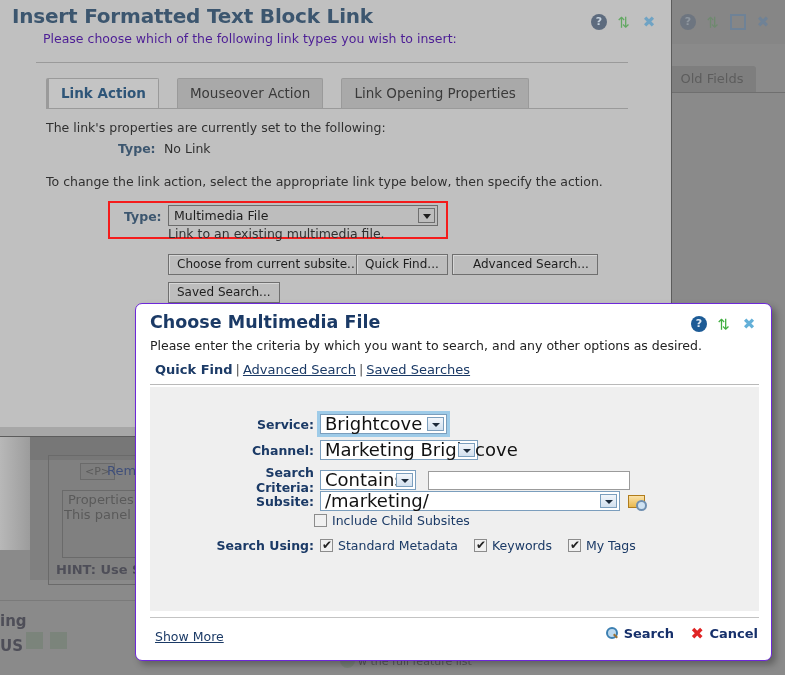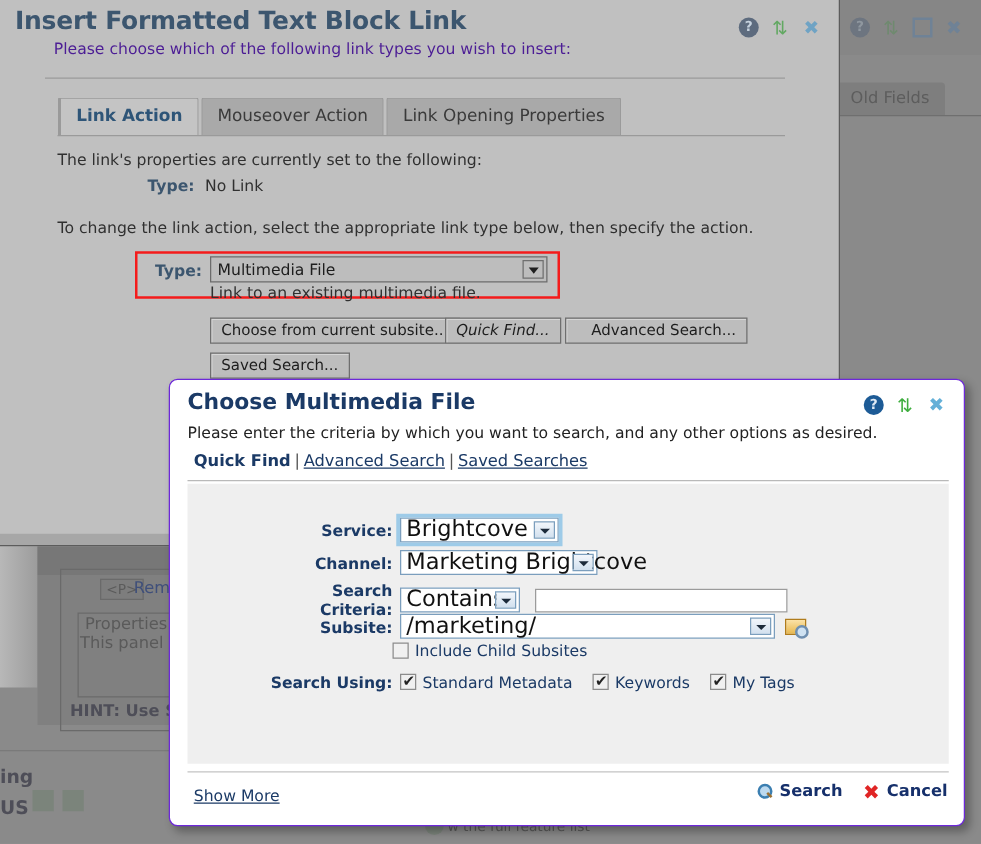--- a/index.html
+++ b/index.html
@@ -106,21 +106,21 @@
     font-size: 12.5px; color: #4c1d95; margin-left: 31px;
   }
   .dlg-icons { right: 14px; top: 14px; }
 
   
   .tabstrip {
     position: absolute; left: 36px; top: 62px; width: 592px; height: 1px;
     background: #9a9a9a;
   }
   .tabs {
-    position: absolute; left: 46px; top: 78px; display: flex; align-items: flex-start;
+    position: absolute; left: 46px; top: 78px; display: flex; align-items: flex-start; gap: 16px;
   }
   .tab {
     font-size: 13.5px; padding: 6px 12px 7px 12px; cursor: default;
     border: 1px solid #9a9a9a; border-bottom: none; margin-right: 2px;
     border-top-left-radius: 2px; border-top-right-radius: 2px;
   }
   .tab.inactive { background: #a9a9a9; color: #3a3a3a; }
   .tab.active {
     background: #c4c4c4; color: #2e5578; font-weight: bold;
     border-left: 3px solid #9a9a9a;
@@ -344,21 +344,21 @@
 
     <div class="redbox"></div>
     <div class="body-text lbl-b" style="left:124px; top:209px;">Type:</div>
     <div class="gray-select" style="left:168px; top:205px; width:270px;">
       <span>Multimedia File</span>
       <span class="gs-arrow"></span>
     </div>
     <div class="body-text" style="left:168px; top:226px;">Link to an existing multimedia file.</div>
 
     <div class="gbtn" style="left:168px; top:254px;">Choose from current subsite...</div>
-    <div class="gbtn" style="left:356px; top:254px;font-style:italic;">Quick Find...</div>
+    <div class="gbtn" style="left:356px; top:254px;">Quick Find...</div>
     <div class="gbtn" style="left:452px; top:254px;padding-left:20px;">Advanced Search...</div>
     <div class="gbtn" style="left:168px; top:282px;">Saved Search...</div>
 
     <div class="dlg-bottom-shade"></div>
   </div>
 
   <div id="modal">
     <div class="m-title">Choose Multimedia File</div>
     <div class="m-sub">Please enter the criteria by which you want to search, and any other options as desired.</div>
 

